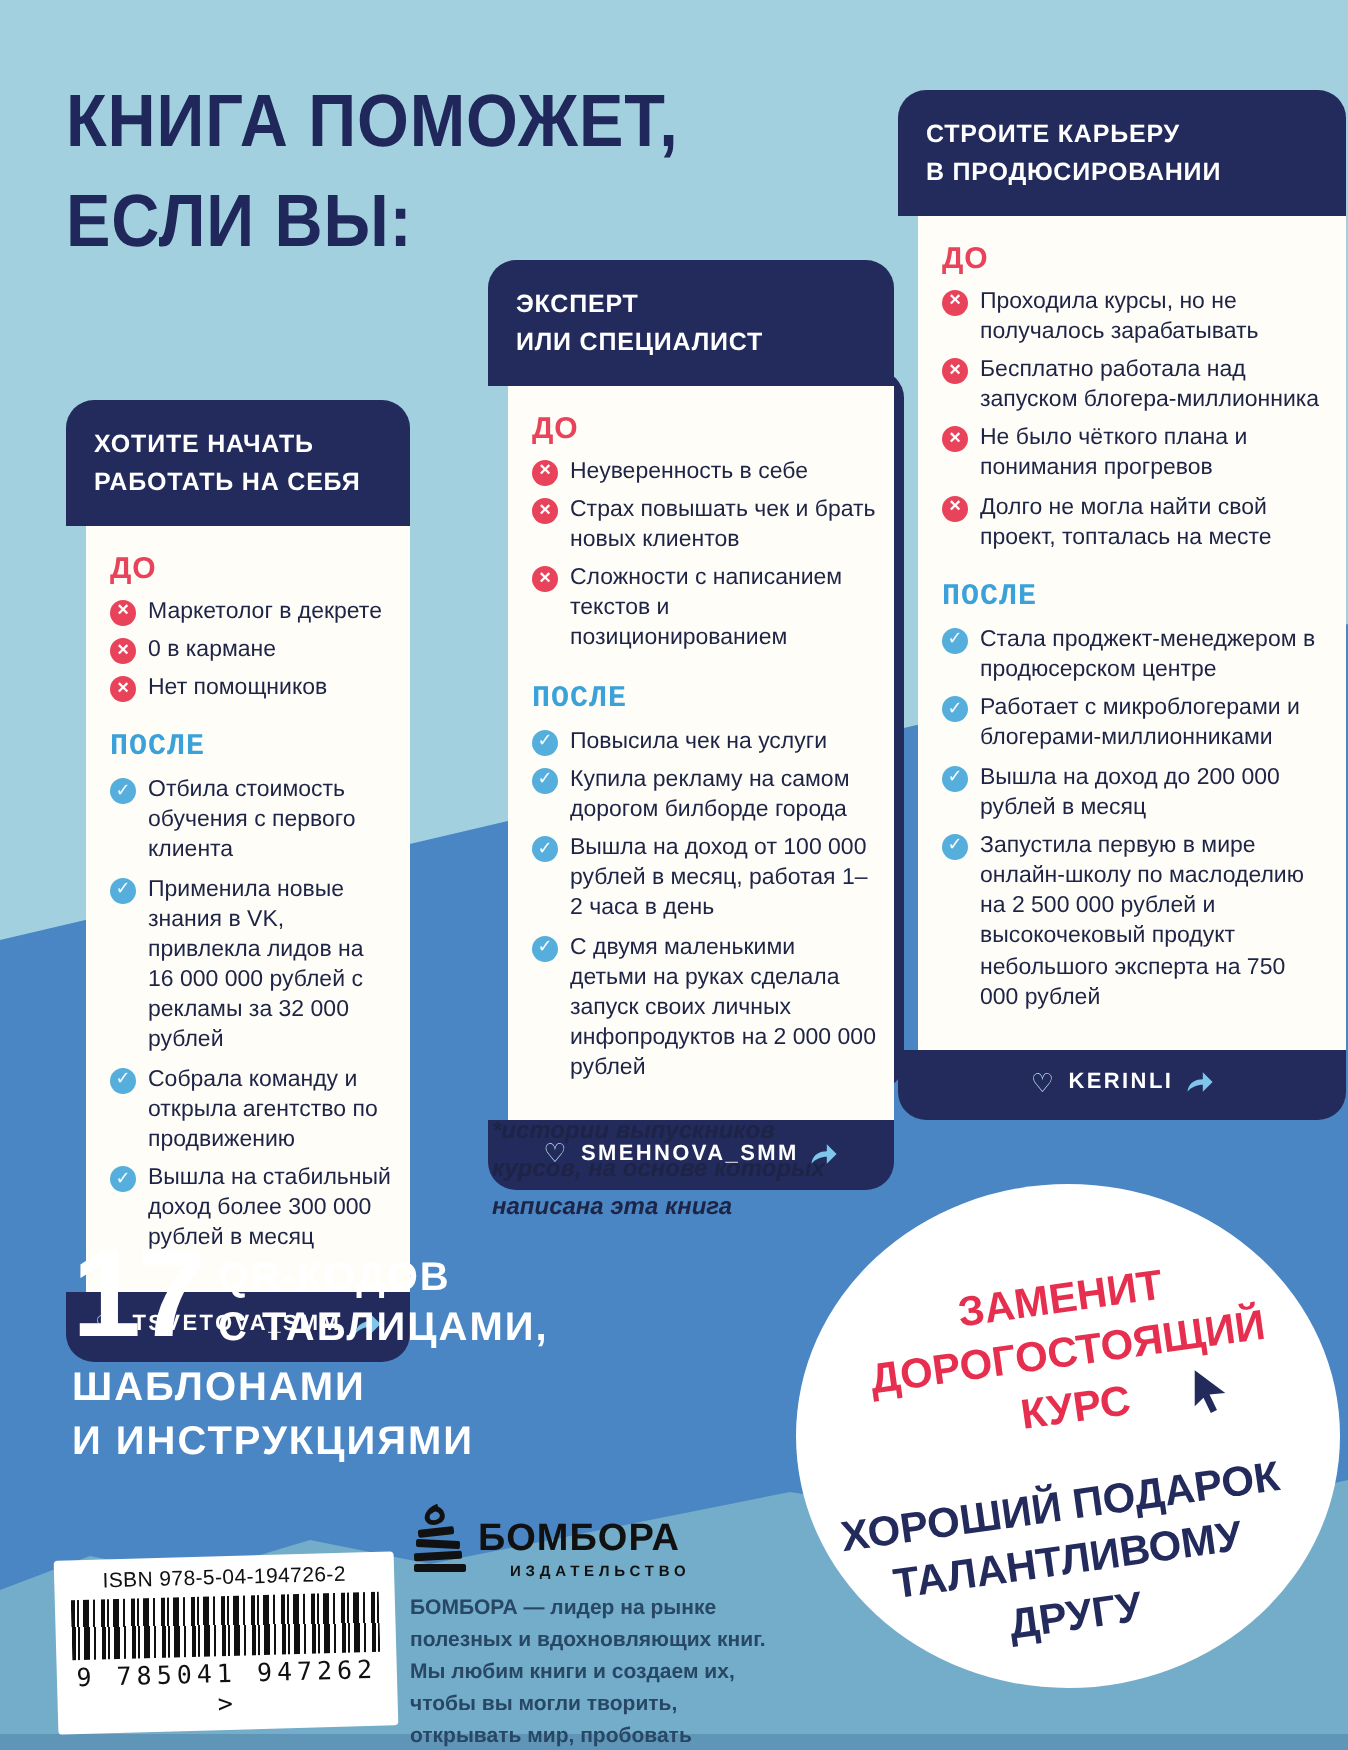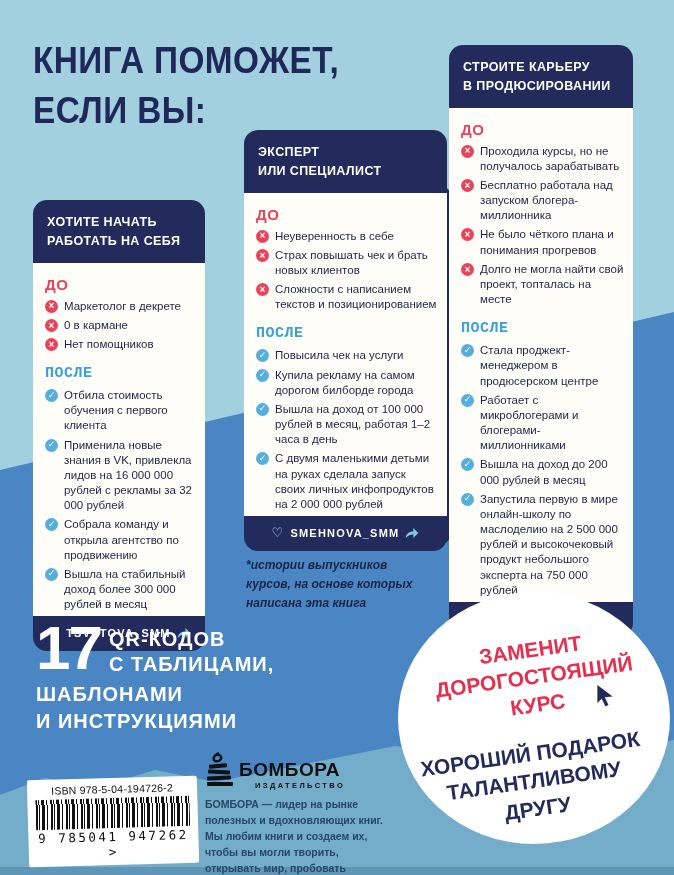--- a/index.html
+++ b/index.html
@@ -19,21 +19,21 @@
   }
 
   
   .card{position:absolute;z-index:2;display:flex;flex-direction:column;
     border-radius:14px;}
   .card-header{
     background:#232a5c;color:#fff;border-radius:14px 14px 0 0;
     padding:13px 14px 12px;font-weight:700;font-size:12.5px;
     letter-spacing:.4px;line-height:1.5;
   }
-  .card-body{background:#fffdf7;padding:10px 9px 0 12px;flex:1;}
+  .card-body{background:#fffdf7;padding:10px 9px 14px 12px;flex:1;margin-left:10px;}
   .card-footer{
     background:#232a5c;border-radius:0 0 14px 14px;color:#fff;
     font-weight:700;font-size:11px;letter-spacing:1.2px;
     display:flex;align-items:center;justify-content:center;gap:6px;
     padding:10px 4px 12px;
   }
   .heart{color:#b5def2;font-size:13px;font-weight:400;line-height:1;}
   .share-ic{width:14px;height:12px;display:inline-block;}
   .sec-title{font-weight:800;font-size:15px;letter-spacing:.5px;margin:3px 0 6px;}
   .sec-title.do{color:#e8435a;}
@@ -197,21 +197,21 @@
   </div>
   <div class="card-footer">
     <span class="heart">♡</span>
     <span>SMEHNOVA_SMM</span>
     <svg class="share-ic" viewBox="0 0 20 16">
         <path d="M1 15 C2 8 7 6 12 6 L12 1 L19 8 L12 15 L12 10 C8 10 4 11.5 1 15 Z" fill="#7ec6ea"></path>
       </svg>
   </div>
 </div>
 
-<div class="card" style="left:449px;top:45px;width:184px;">
+<div class="card" style="left:449px;top:45px;width:224px;">
   <div class="card-header">
     <div>СТРОИТЕ КАРЬЕРУ</div>
     <div>В ПРОДЮСИРОВАНИИ</div>
   </div>
   <div class="card-body">
     <div class="sec-title do">ДО</div>
     <div class="li">
         <span class="bullet x">×</span>
         <span>Проходила курсы, но не получалось зарабатывать</span>
       </div>

